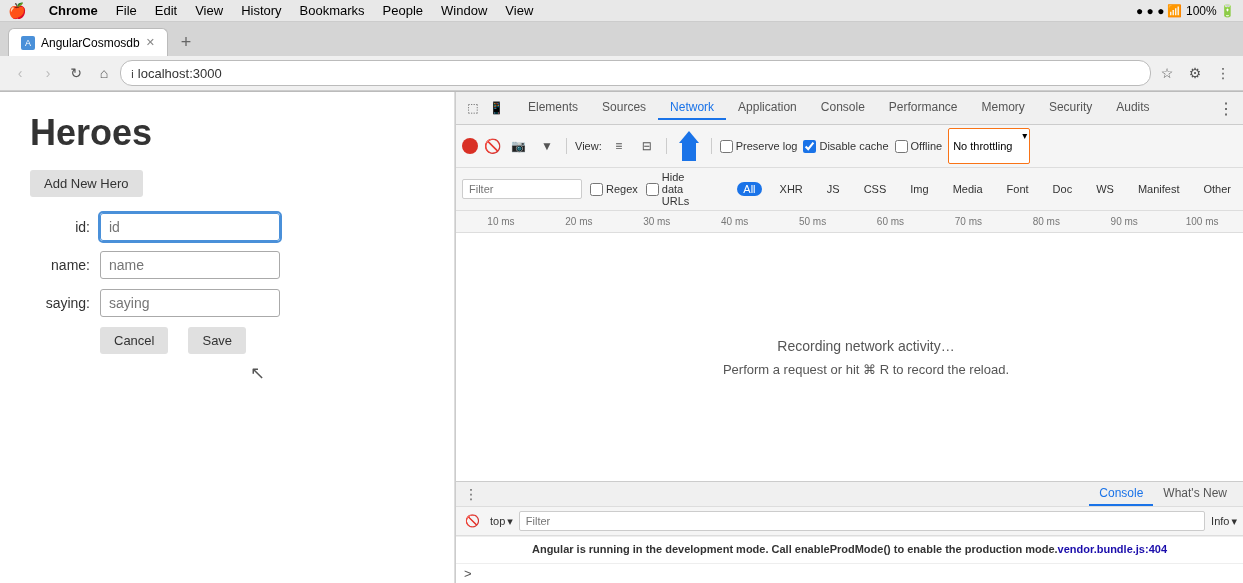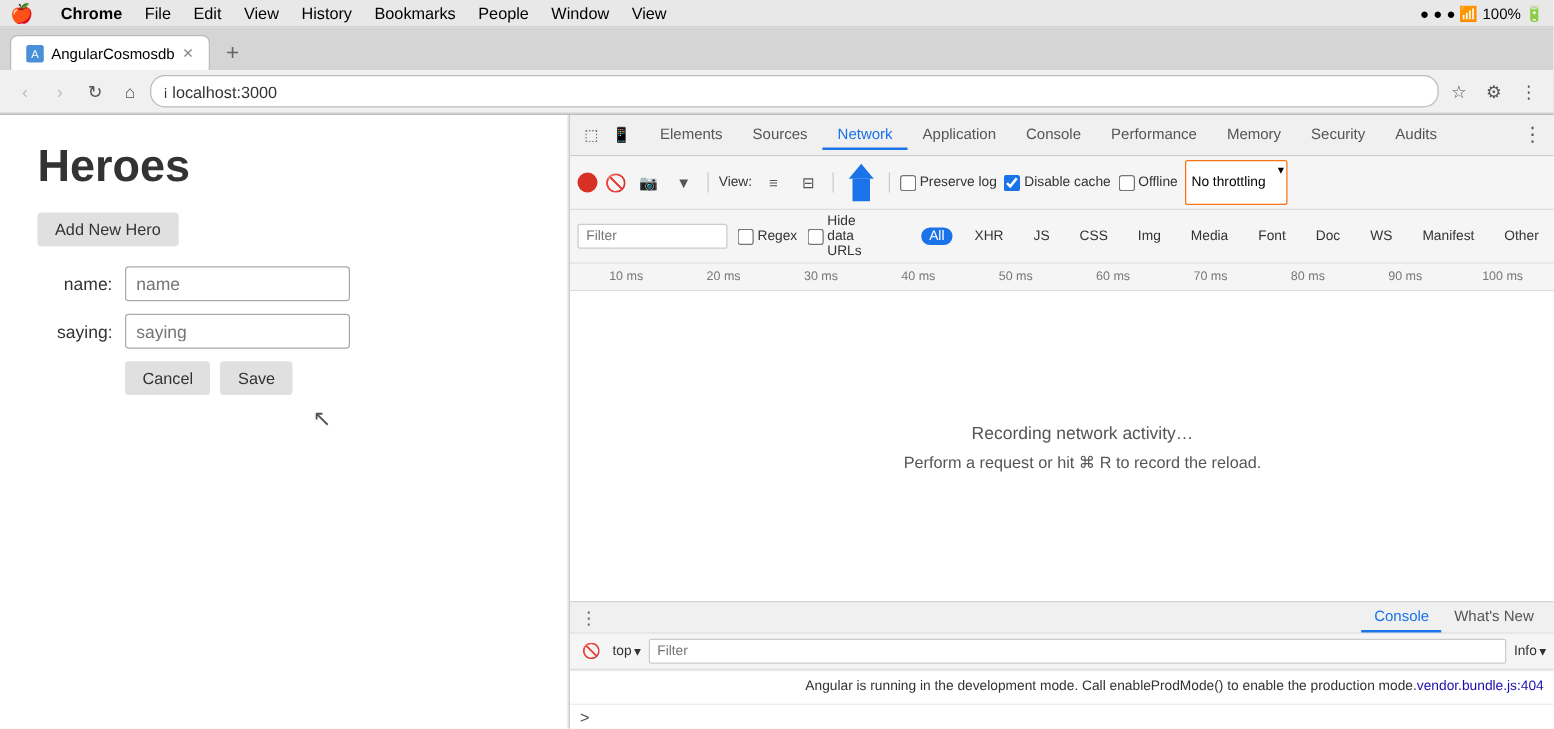--- a/index.html
+++ b/index.html
@@ -146,21 +146,21 @@
       height: 28px;
       width: 180px;
       padding: 0 8px;
       font-size: 14px;
       color: #888;
     }
     .form-input.active { outline: 2px solid #4a90d9; border-color: #4a90d9; }
 
     .form-actions {
       display: flex;
-      gap: 8px;
+      gap: 20px;
       padding-left: 70px;
       margin-top: 6px;
     }
     .btn-cancel {
       background: #e0e0e0;
       border: none;
       border-radius: 3px;
       padding: 6px 14px;
       font-size: 13px;
       color: #333;
@@ -425,22 +425,23 @@
     .console-messages {
       padding: 4px 8px;
       font-size: 11px;
       color: #333;
       background: #fff;
       border-top: 1px solid #eee;
     }
 
     .console-msg-row {
       display: flex;
-      justify-content: flex-end;
+      justify-content: center;
       line-height: 1.6;
+      font-weight: bold;
     }
 
     .console-msg-text {
       color: #333;
       font-size: 11px;
     }
 
     .console-msg-source {
       color: #1a0dab;
       font-size: 11px;
@@ -569,20 +570,24 @@
   </div>
 </div>
 
 <div class="main-area">
 
   <div class="app-content">
     <h1 class="heroes-title">Heroes</h1>
 
     <button class="add-new-hero-btn">Add New Hero</button>
 
+    <div class="form-group">
+      <label class="form-label">id:</label>
+      <input class="form-input active" type="text" placeholder="id" style="">
+    </div>
 
     <div class="form-group">
       <label class="form-label">name:</label>
       <input class="form-input" type="text" placeholder="name" style="">
     </div>
 
     <div class="form-group">
       <label class="form-label">saying:</label>
       <input class="form-input" type="text" placeholder="saying" style="">
     </div>

